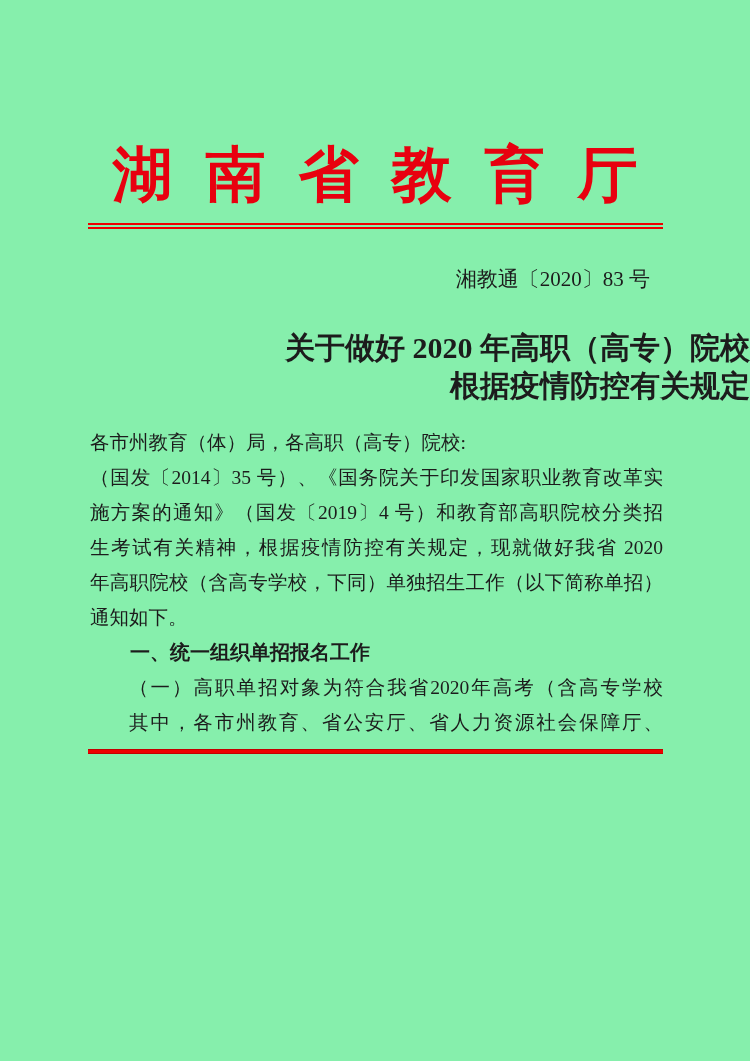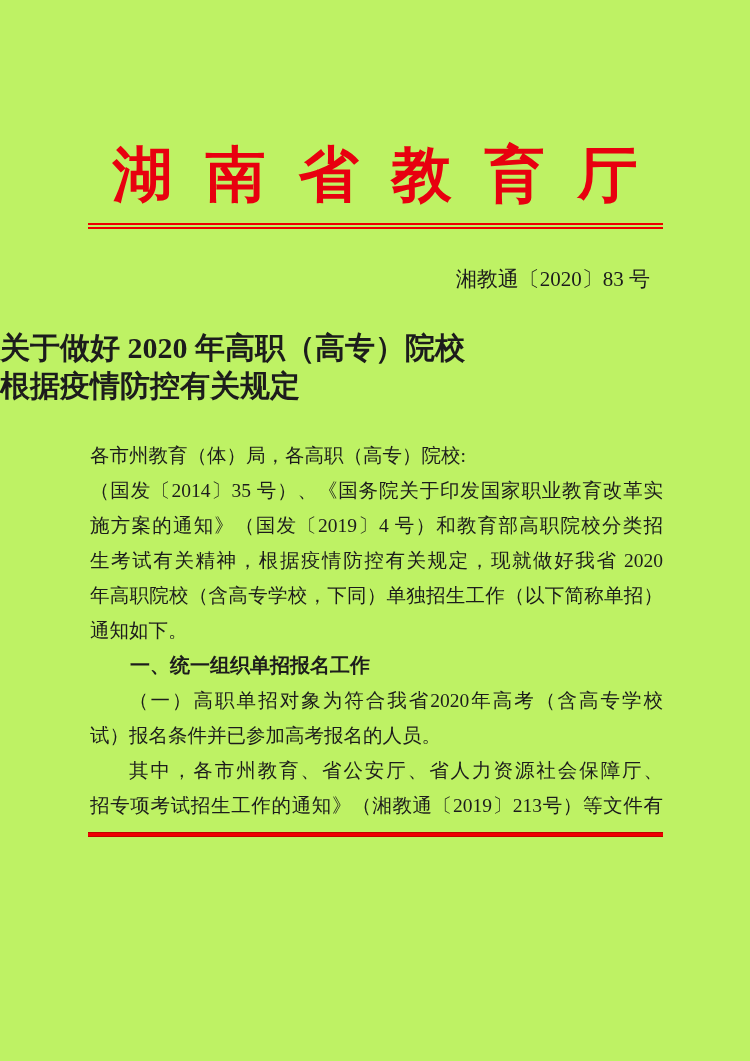--- a/index.html
+++ b/index.html
@@ -5,21 +5,21 @@
   html, body {
     margin: 0;
     padding: 0;
     background: #ffffff;
   }
   .page {
     position: relative;
     width: 750px;
     height: 1061px;
     margin: 0 auto;
-    background: #bef264;
+    background: #86efac;
     overflow: hidden;
     font-family: "Liberation Serif", "DejaVu Serif", serif;
     color: var(--text-black, #1c1c1c);
   }
   
   .agency {
     margin-top: 140px;
     font-size: 60px;
     line-height: 70px;
     font-weight: bold;
@@ -38,30 +38,30 @@
   
   .doc-number {
     margin-top: 38px;
     margin-right: 100px;
     text-align: right;
     font-size: 21px;
     line-height: 24px;
   }
   
   .title {
-    margin: 38px 0 0 0;
-    text-align: left;
+    margin: 38px 0 0 9px;
+    text-align: right;
     font-size: 30px;
     line-height: 38px;
     font-weight: bold;
   }
   .title .t-line { display: block; }
   
   .body-block {
-    margin: 33px 87px 0 90px;
+    margin: 20px 87px 0 90px;
   }
   .line {
     font-size: 19.5px;
     line-height: 35px;
     height: 35px;
     text-align: left;
     overflow: hidden;
   }
   .line.just {
     text-align: justify;
@@ -103,20 +103,18 @@
 
   <div class="body-block">
     <div class="line">各市州教育（体）局，各高职（高专）院校:</div>
     <div class="line just">（国发〔2014〕35 号）、《国务院关于印发国家职业教育改革实</div>
     <div class="line just">施方案的通知》（国发〔2019〕4 号）和教育部高职院校分类招</div>
     <div class="line just">生考试有关精神，根据疫情防控有关规定，现就做好我省 2020</div>
     <div class="line just">年高职院校（含高专学校，下同）单独招生工作（以下简称单招）</div>
     <div class="line">通知如下。</div>
     <div class="line indent heading">一、统一组织单招报名工作</div>
     <div class="line indent just">（一）高职单招对象为符合我省2020年高考（含高专学校</div>
-    <div class="line">试）报名条件并已参加高考报名的人员。</div>
     <div class="line indent just">其中，各市州教育、省公安厅、省人力资源社会保障厅、</div>
-    <div class="line just">招专项考试招生工作的通知》（湘教通〔2019〕213号）等文件有</div>
   </div>
 
   <div class="bottom-rule"></div>
 
 </div>
 
 </body></html>

